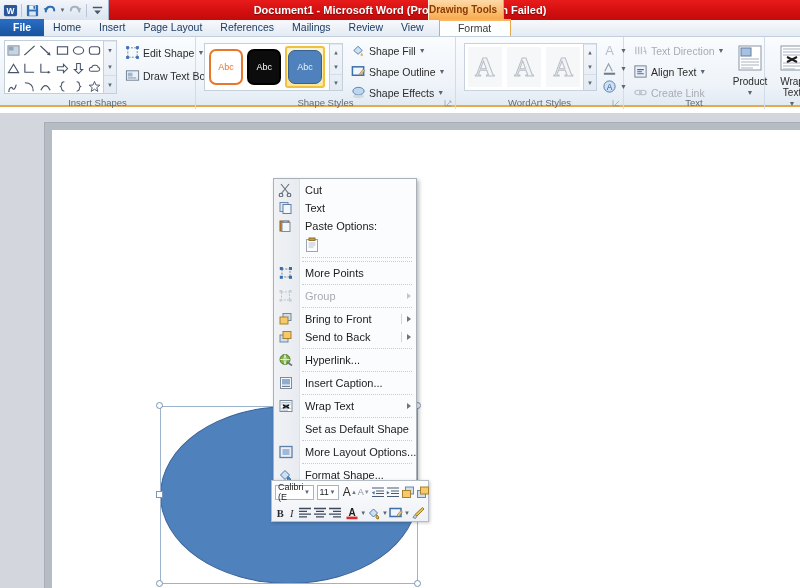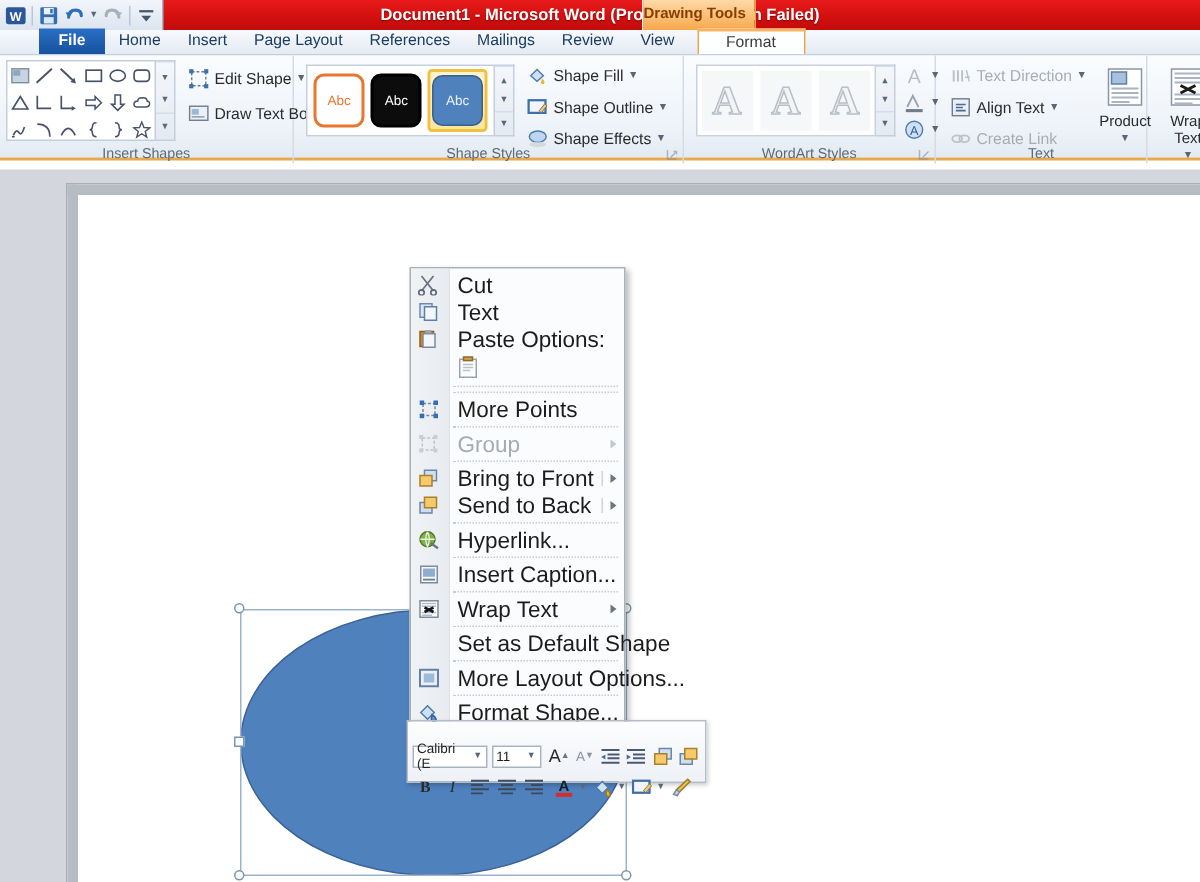--- a/index.html
+++ b/index.html
@@ -34,21 +34,21 @@
     border-left: 1px solid #fff0d8; border-right: 1px solid #e8a24a;
     color: #8a3b00; font-size: 10px; font-weight: bold;
     text-align: left; line-height: 20px;
   }
 
   
   .tabstrip {
     position: absolute; top: 20px; left: 0; width: 800px; height: 17px;
     background: linear-gradient(to bottom,#f7f9fc,#e4ebf4);
     border-bottom: 1px solid #c3cfdd;
-    display: flex; align-items: flex-end; padding-left: 26px;
+    display: flex; align-items: flex-end;
   }
   .tab {
     height: 17px; line-height: 17px; padding: 0 9px; font-size: 10.5px;
     color: #1b3c63; cursor: default; white-space: nowrap;
   }
   .tab.file {
     background: linear-gradient(to bottom,#2a6ec4,#17539f);
     color: #fff; font-weight: bold; padding: 0 13px;
   }
   .tab.active-fmt {
@@ -174,21 +174,21 @@
     box-shadow: 2px 2px 4px rgba(0,0,0,.28);
     padding: 2px 0 3px;
   }
   .ctxmenu::before {
     content: ""; position: absolute; left: 0; top: 0; bottom: 0; width: 25px;
     background: linear-gradient(to right,#f0f2f5,#e8ebf0);
     border-right: 1px solid #dde1e7;
   }
   .mi {
     position: relative; height: 18px; display: flex; align-items: center;
-    font-size: 15px; color: #1c1c1c; padding-left: 31px; padding-right: 6px;
+    font-size: 11px; color: #1c1c1c; padding-left: 31px; padding-right: 6px;
     white-space: nowrap;
   }
   .mi .mic {
     position: absolute; left: 4px; top: 2px; width: 16px; height: 14px;
   }
   .mi.disabled { color: #a6abb2; }
   .mi.hl {
     background: linear-gradient(to bottom,#fdf6d3,#fbeaa4);
     border: 1px solid #e3b94a; height: 18px; margin: 0 1px;
     padding-left: 30px;
@@ -208,24 +208,24 @@
   .msep::after {
     content: ""; position: absolute; left: 28px; right: 4px; top: 1px;
     border-top: 1px dotted #c6ccd4;
   }
   .paste-row {
     position: relative; height: 20px; padding-left: 31px; display: flex; align-items: center;
   }
 
   
   .minibar {
-    position: absolute; left: 271px; top: 480px; width: 200px; height: 42px;
+    position: absolute; left: 271px; top: 480px; width: 158px; height: 42px;
     background: linear-gradient(to bottom,#fdfdfe,#eef1f6);
     border: 1px solid #b4bcc6; box-shadow: 1px 1px 3px rgba(0,0,0,.22);
-    padding: 14px 3px;
+    padding: 2px 3px;
   }
   .mb-row { display: flex; align-items: center; height: 18px; gap: 1px; }
   .mb-combo {
     height: 15px; background: #fff; border: 1px solid #a9b4c1;
     display: flex; align-items: center; font-size: 9px; color: #222;
     padding: 0 2px;
   }
   .mb-btn {
     width: 17px; height: 17px; display: flex; align-items: center;
     justify-content: center; font-size: 10.5px; color: #2a2a2a;

